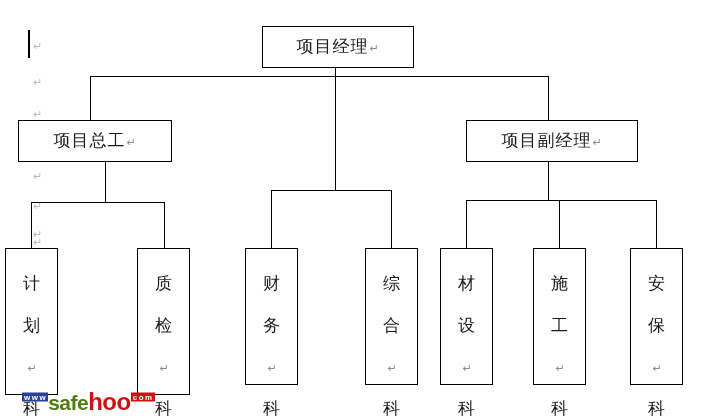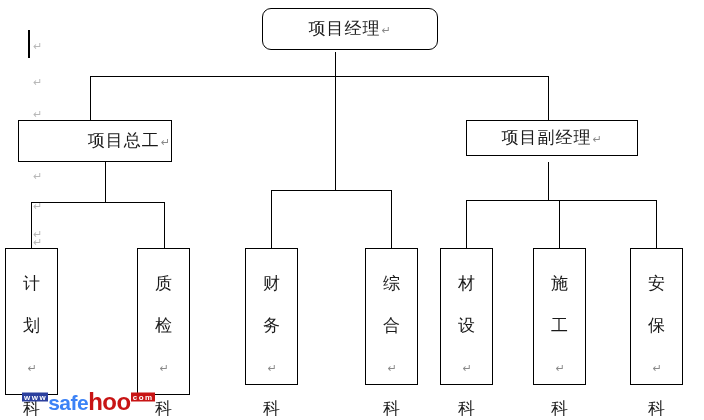--- a/index.html
+++ b/index.html
@@ -107,21 +107,21 @@
     background: #2b3f9e;
     font-size: 8px;
     letter-spacing: 1.5px;
     padding: 1px 1px 0 2px;
     line-height: 9px;
     align-self: flex-end;
     margin-bottom: 11px;
     transform: scaleY(0.9);
   }
   .wm-safe {
-    color: #3b82f6;
+    color: #4d7c0f;
     font-size: 21px;
     line-height: 21px;
     letter-spacing: -0.5px;
   }
   .wm-hoo {
     color: #c81414;
     font-size: 24px;
     line-height: 21px;
     letter-spacing: -0.5px;
   }
@@ -171,29 +171,29 @@
   <div class="ln h" style="left:271px; top:190px; width:120px;"></div>
   <div class="ln v" style="left:271px; top:190px; height:58px;"></div>
   <div class="ln v" style="left:391px; top:190px; height:58px;"></div>
 
   <div class="ln v" style="left:548px; top:162px; height:38px;"></div>
   <div class="ln h" style="left:466px; top:200px; width:190px;"></div>
   <div class="ln v" style="left:466px; top:200px; height:48px;"></div>
   <div class="ln v" style="left:559px; top:200px; height:48px;"></div>
   <div class="ln v" style="left:656px; top:200px; height:48px;"></div>
 
-  <div class="box" style="left:262px; top:8px; width:176px; height:42px;border-radius:9px;">
+  <div class="box" style="left:262px; top:26px; width:152px; height:42px;">
     <span class="label"><span>项目经理</span><span class="pilcrow-inline">↵</span></span>
   </div>
 
-  <div class="box" style="left:18px; top:120px; width:154px; height:42px;justify-content:flex-end;">
+  <div class="box" style="left:18px; top:120px; width:154px; height:42px;">
     <span class="label"><span>项目总工</span><span class="pilcrow-inline">↵</span></span>
   </div>
 
-  <div class="box" style="left:466px; top:120px; width:172px; height:36px;">
+  <div class="box" style="left:466px; top:120px; width:172px; height:42px;">
     <span class="label"><span>项目副经理</span><span class="pilcrow-inline">↵</span></span>
   </div>
 
   <div class="box vert" style="left:5px; top:248px; width:53px; height:147px;">
     <span class="label">
         <div>计</div>
         <div>划<span class="pilcrow-inline">↵</span></div>
         <div>科</div>
       </span>
   </div>

